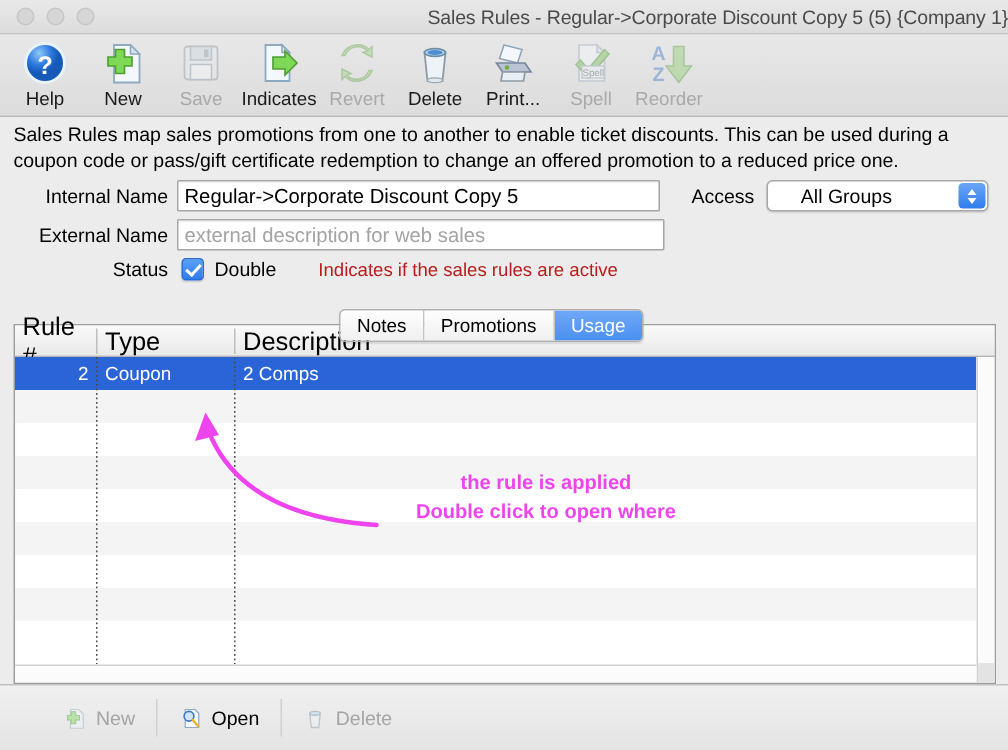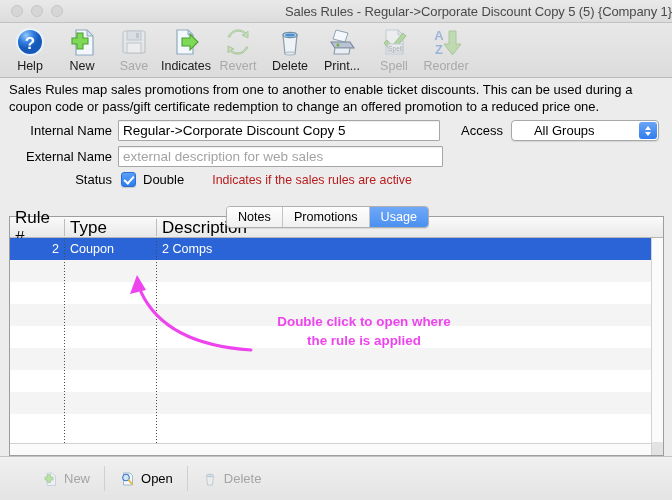--- a/index.html
+++ b/index.html
@@ -373,22 +373,22 @@
       <div class="thumbzone"></div>
     </div>
     <div class="hscroll"></div>
   </div>
 
   <svg class="annosvg">
     <path d="M251 350 C 205 347, 160 333, 141 292" stroke="#ee44ee" stroke-width="3" fill="none" stroke-linecap="round"></path>
     <path d="M137 275 L130 294 L146 290 Z" fill="#ee44ee"></path>
   </svg>
   <div class="anno">
+    <div>the rule is applied</div>
     <div>Double click to open where</div>
-    <div>the rule is applied</div>
   </div>
 
   <div class="bottombar">
 
     <div class="bbtn disabled">
       <span class="bb-ico">
         <svg width="16" height="16" viewBox="0 0 32 32">
           <path d="M10 4 h11 l6 6 v19 h-17 z" fill="#f2f8fd" stroke="#8fa9bf" stroke-width="1.6"></path>
           <path d="M6 12 h5 v-5 h6 v5 h5 v6 h-5 v5 h-6 v-5 h-5 z" fill="#7ed957" stroke="#4f9e33" stroke-width="1.4"></path>
         </svg>

